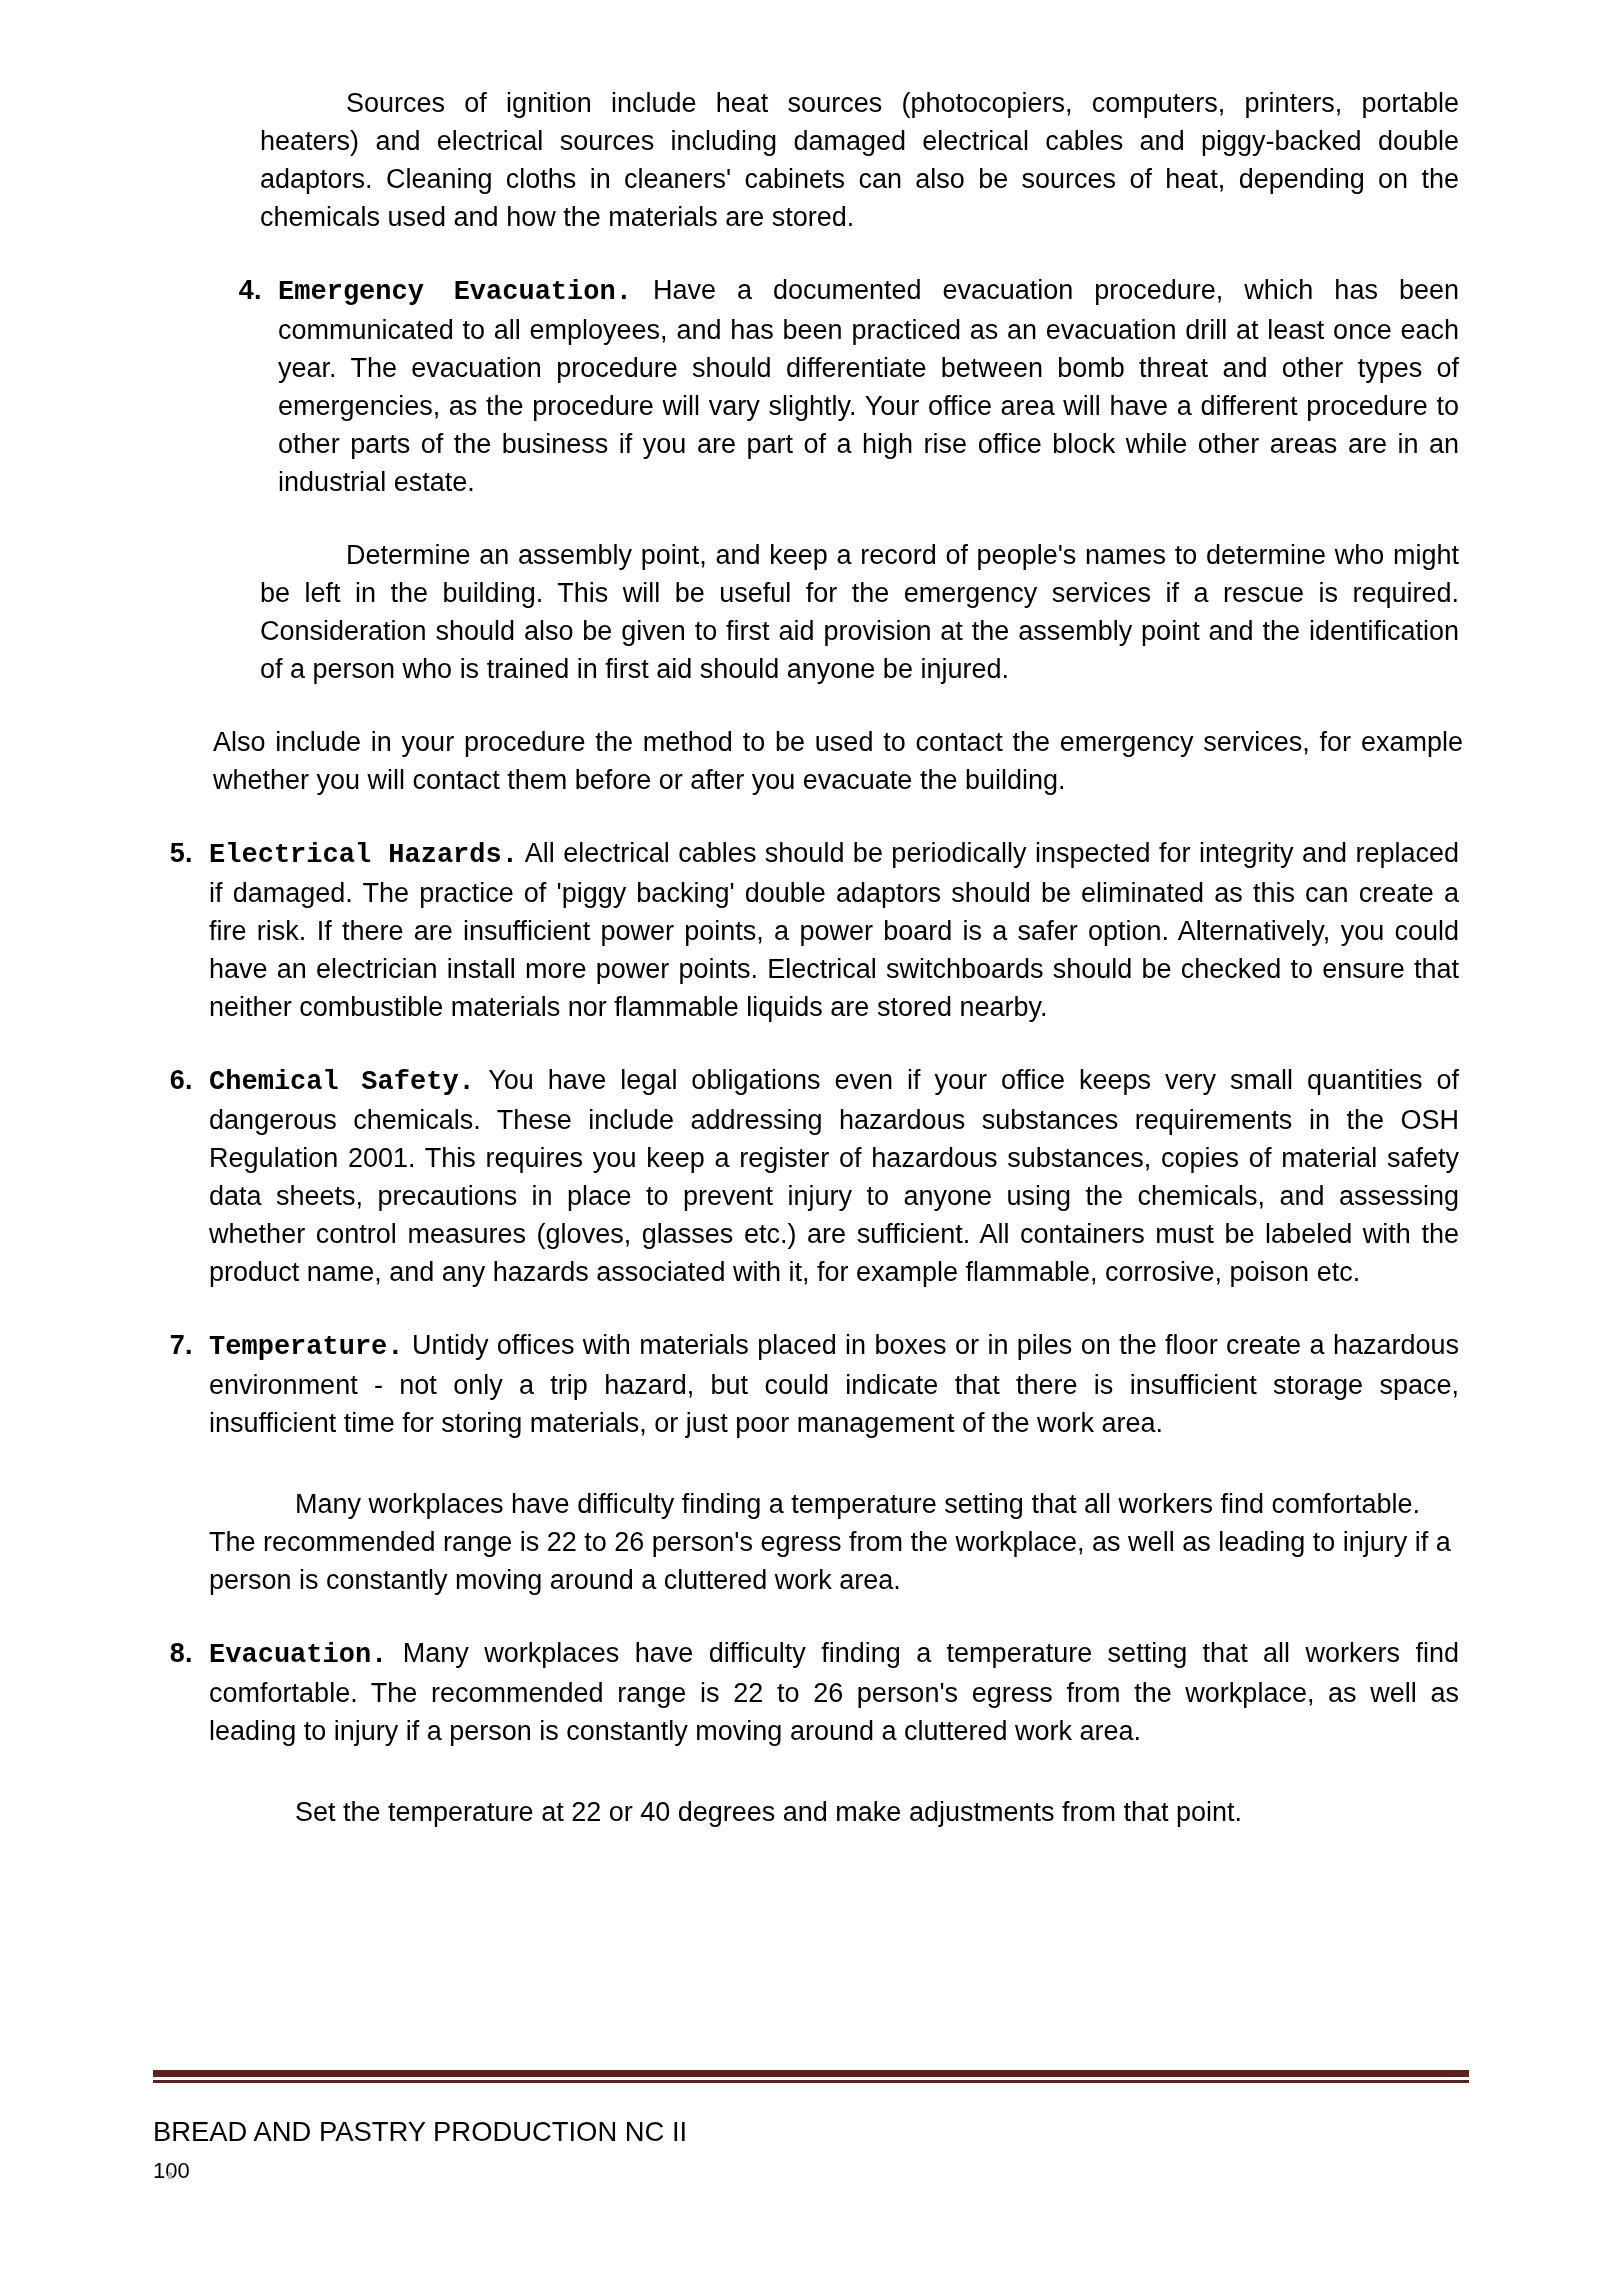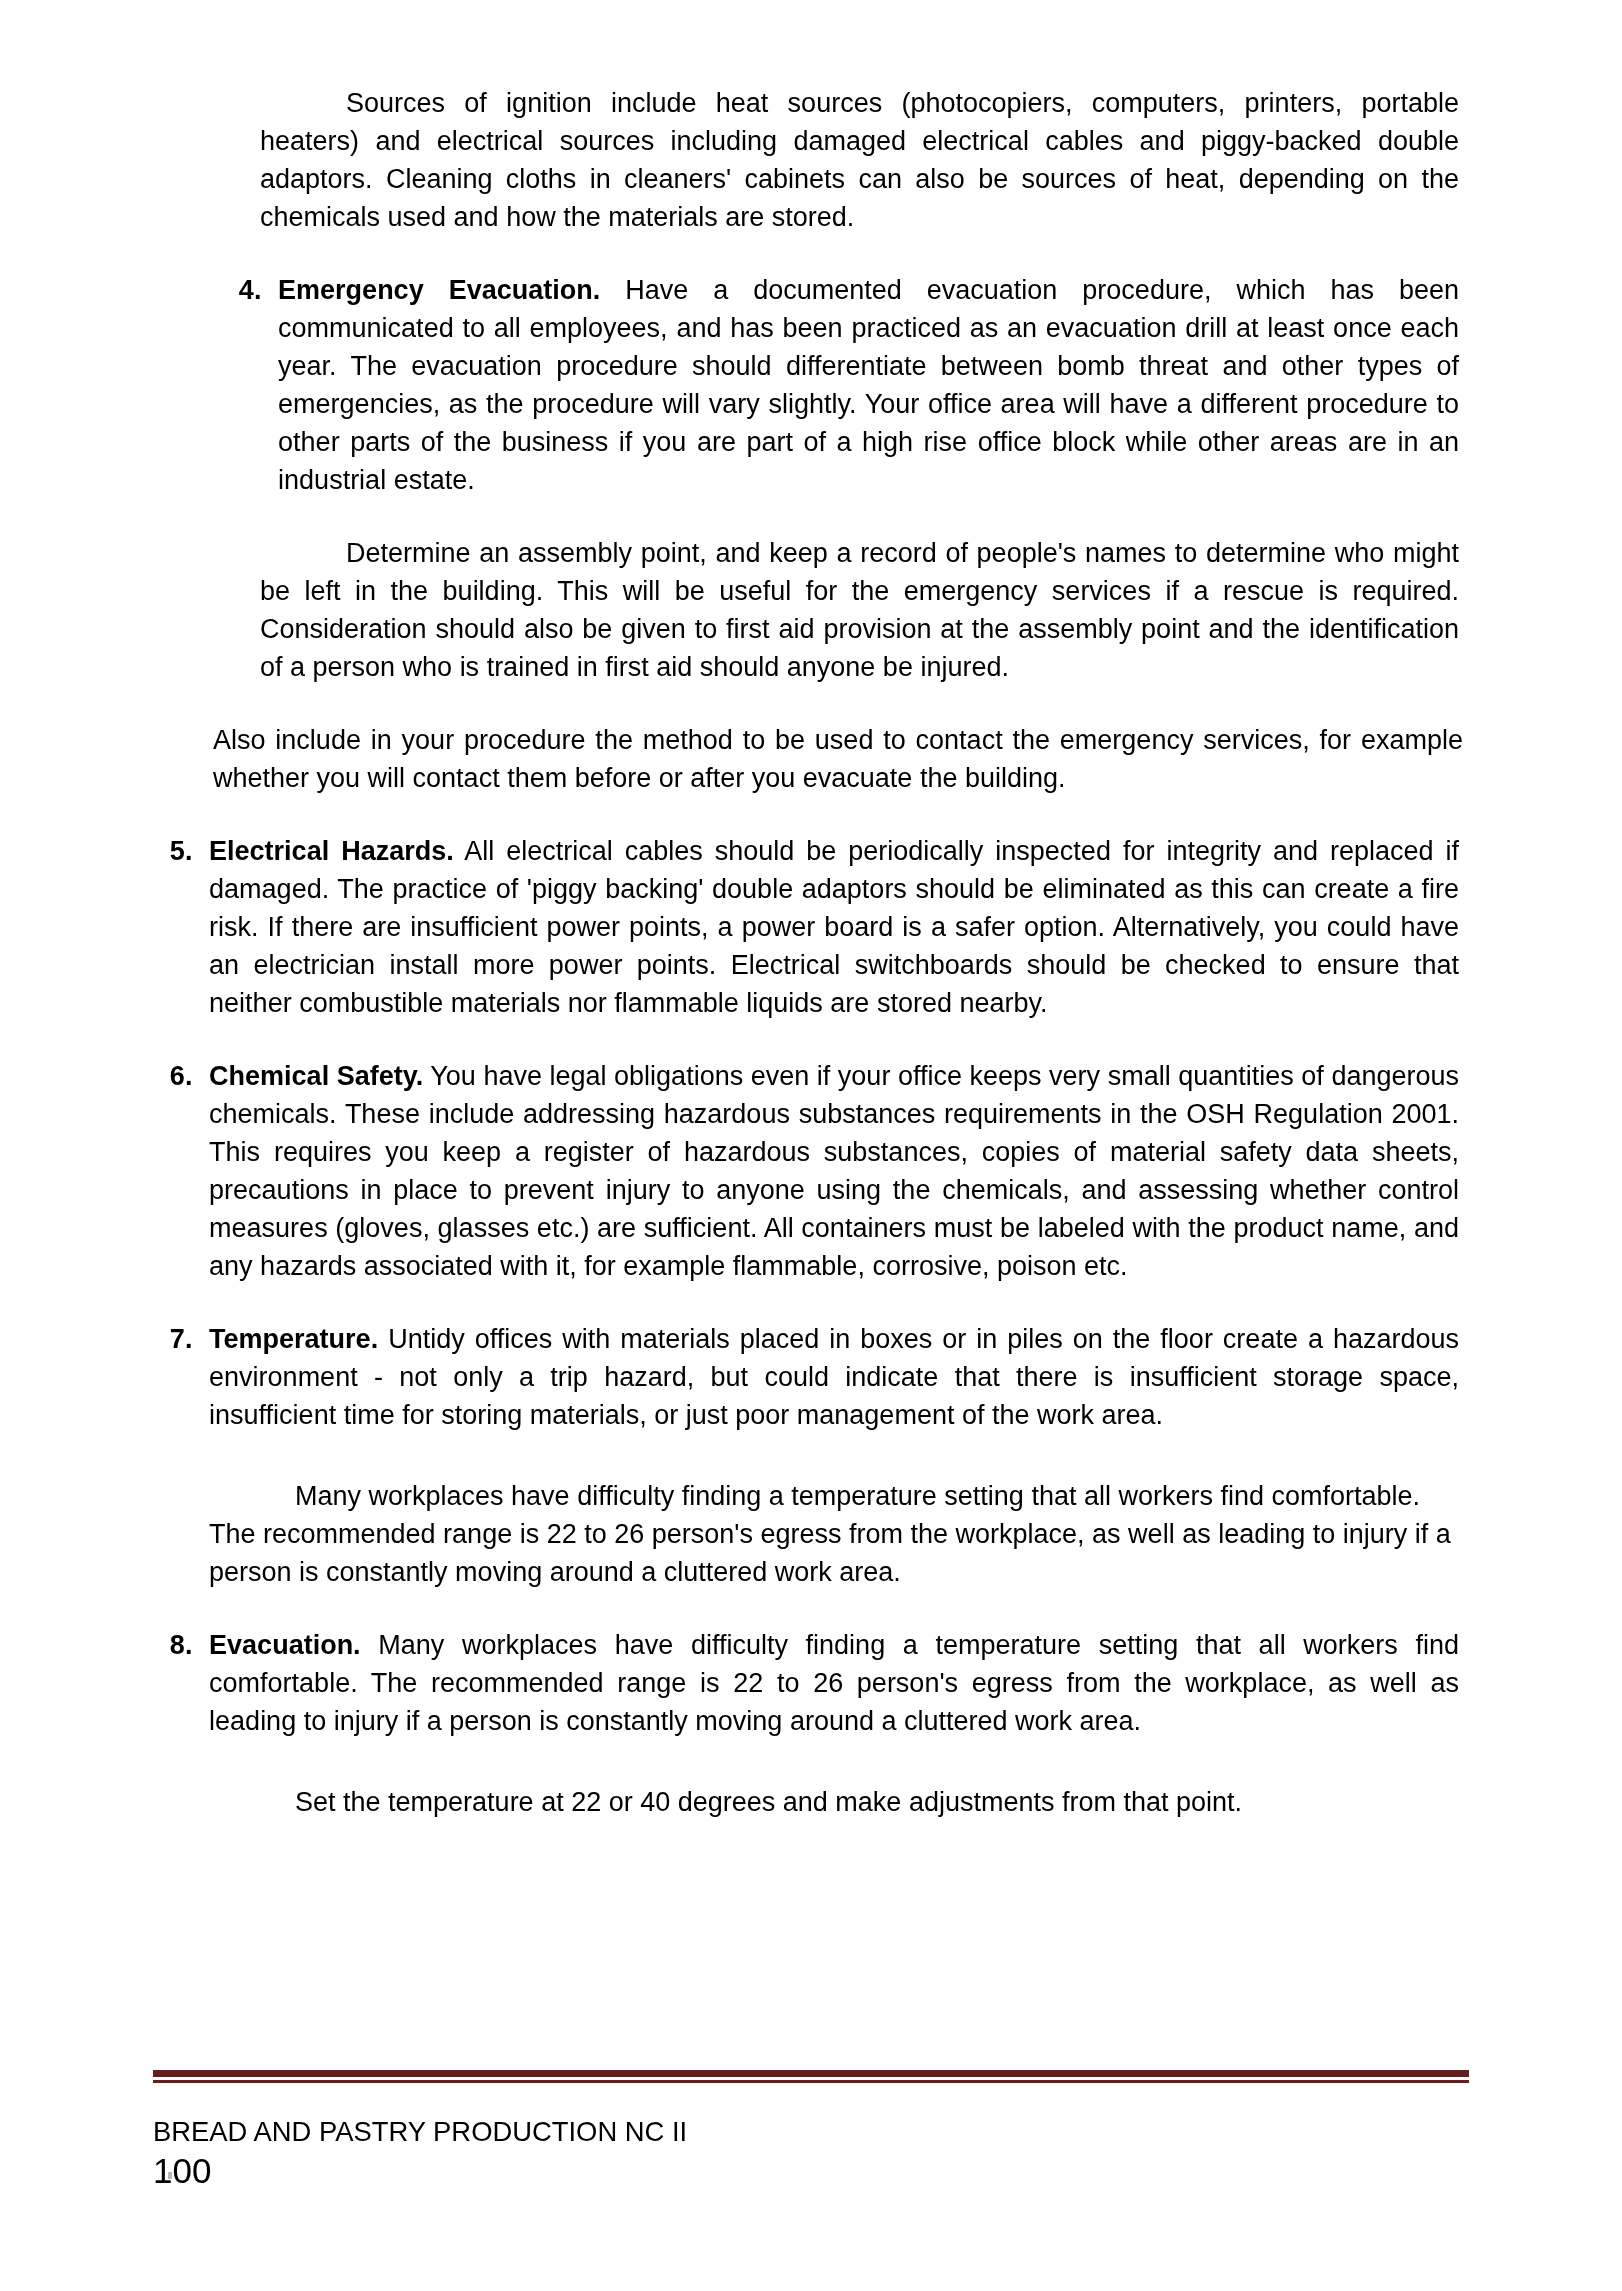--- a/index.html
+++ b/index.html
@@ -67,21 +67,21 @@
   .list-item.lvl1 .marker { width: 27.4px; margin-right: 16.7px; }
   .list-item.lvl2 .marker { width: 27.4px; margin-right: 16.7px; }
 
   .body {
     flex: 1 1 auto;
     font-size: 27px;
     line-height: 38px;
     text-align: justify;
     color: #000;
   }
-  .lead { font-weight: bold; }
+  .lead { font-weight: bold; font-family: Liberation Mono, monospace; }
 
   
   .footer {
     position: absolute;
     left: 153px;
     top: 2070px;
     width: 1316px;
   }
   .rule-thick {
     height: 6.9px;
@@ -108,21 +108,21 @@
     font-size: 27.4px;
     line-height: 39px;
     color: #000;
   }
   .footer-title {
     font-size: 27.4px;
     line-height: 39px;
     color: #000;
   }
   .page-num {
-    font-size: 35px;
+    font-size: 22px;
     line-height: 39px;
     color: #000;
     padding-right: 24.5px;
   }
   .speck {
     position: absolute;
     left: 14.7px;
     top: 102px;
     width: 3.9px;
     height: 6.9px;

